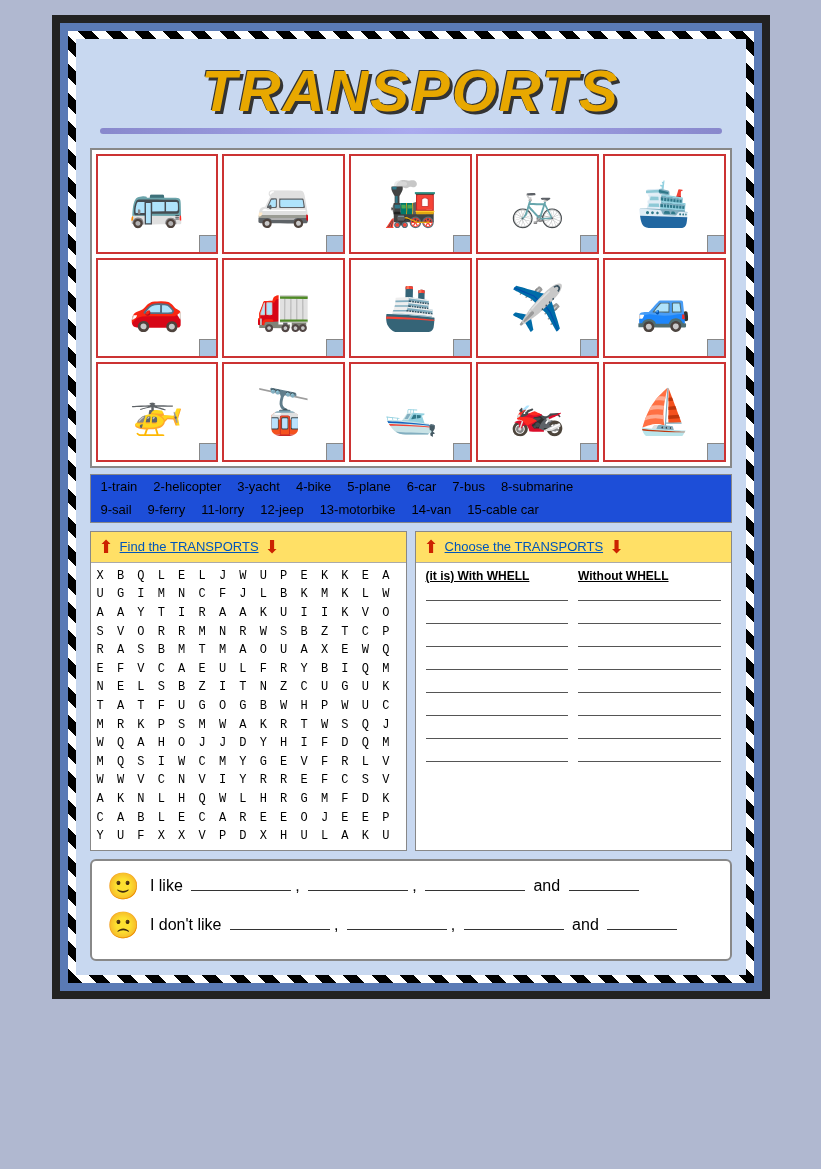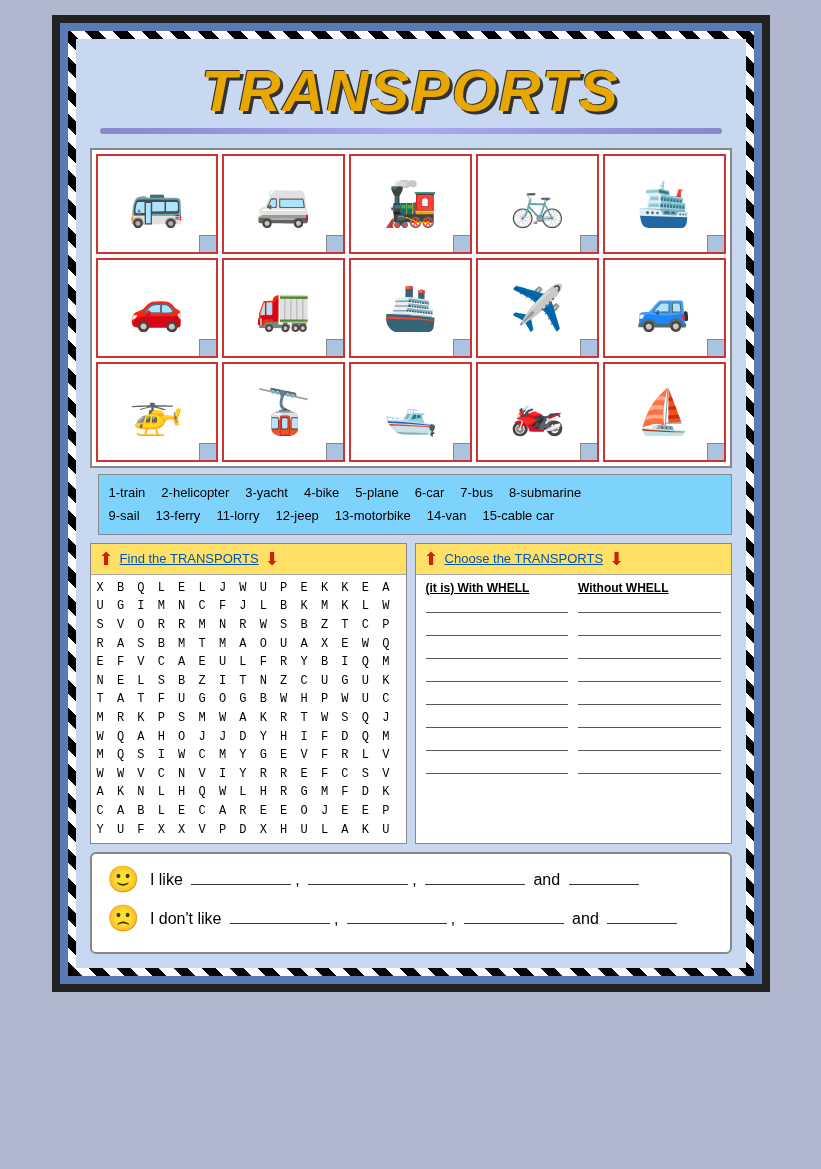--- a/index.html
+++ b/index.html
@@ -82,27 +82,26 @@
       background: #aac4e0;
       border-top: 1px solid #888;
       border-left: 1px solid #888;
     }
     .transport-icon {
       font-size: 44px;
       line-height: 1;
     }
     
     .word-list {
-      background: #7dd3fc;
+      background: #1d4ed8;
       border: 1px solid #888;
-      padding: 6px 10px;
+      padding: 0 10px;
       font-size: 13px;
       margin-bottom: 8px;
       line-height: 1.8;
-      margin-left: 8px;
     }
     .word-list span {
       margin-right: 16px;
       white-space: nowrap;
     }
     
     .activities-row {
       display: grid;
       grid-template-columns: 1fr 1fr;
       gap: 8px;
@@ -250,34 +249,35 @@
           <div class="img-cell">
             <span class="transport-icon">🏍️</span>
           </div>
           <div class="img-cell">
             <span class="transport-icon">⛵</span>
           </div>
         </div>
 
       <div class="word-list" id="word-list">
       <div><span>1-train</span><span>2-helicopter</span><span>3-yacht</span><span>4-bike</span><span>5-plane</span><span>6-car</span><span>7-bus</span><span>8-submarine</span></div>
-          <div><span>9-sail</span><span>13-ferry</span><span>11-lorry</span><span>12-jeep</span><span>13-motorbike</span><span>14-van</span><span>15-cable car</span></div>
+          <div><span>9-sail</span><span>9-ferry</span><span>11-lorry</span><span>12-jeep</span><span>13-motorbike</span><span>14-van</span><span>15-cable car</span></div>
         </div>
 
       <div class="activities-row">
 
         <div class="activity-panel">
           <div class="activity-header">
             <span class="arrow-icon">⬆</span>
             <span class="activity-title">Find the TRANSPORTS</span>
             <span class="arrow-icon">⬇</span>
           </div>
           <div class="wordsearch" id="wordsearch-grid">
           <div>X B Q L E L J W U P E K K E A</div>
               <div>U G I M N C F J L B K M K L W</div>
+              <div>A A Y T I R A A K U I I K V O</div>
               <div>S V O R R M N R W S B Z T C P</div>
               <div>R A S B M T M A O U A X E W Q</div>
               <div>E F V C A E U L F R Y B I Q M</div>
               <div>N E L S B Z I T N Z C U G U K</div>
               <div>T A T F U G O G B W H P W U C</div>
               <div>M R K P S M W A K R T W S Q J</div>
               <div>W Q A H O J J D Y H I F D Q M</div>
               <div>M Q S I W C M Y G E V F R L V</div>
               <div>W W V C N V I Y R R E F C S V</div>
               <div>A K N L H Q W L H R G M F D K</div>

